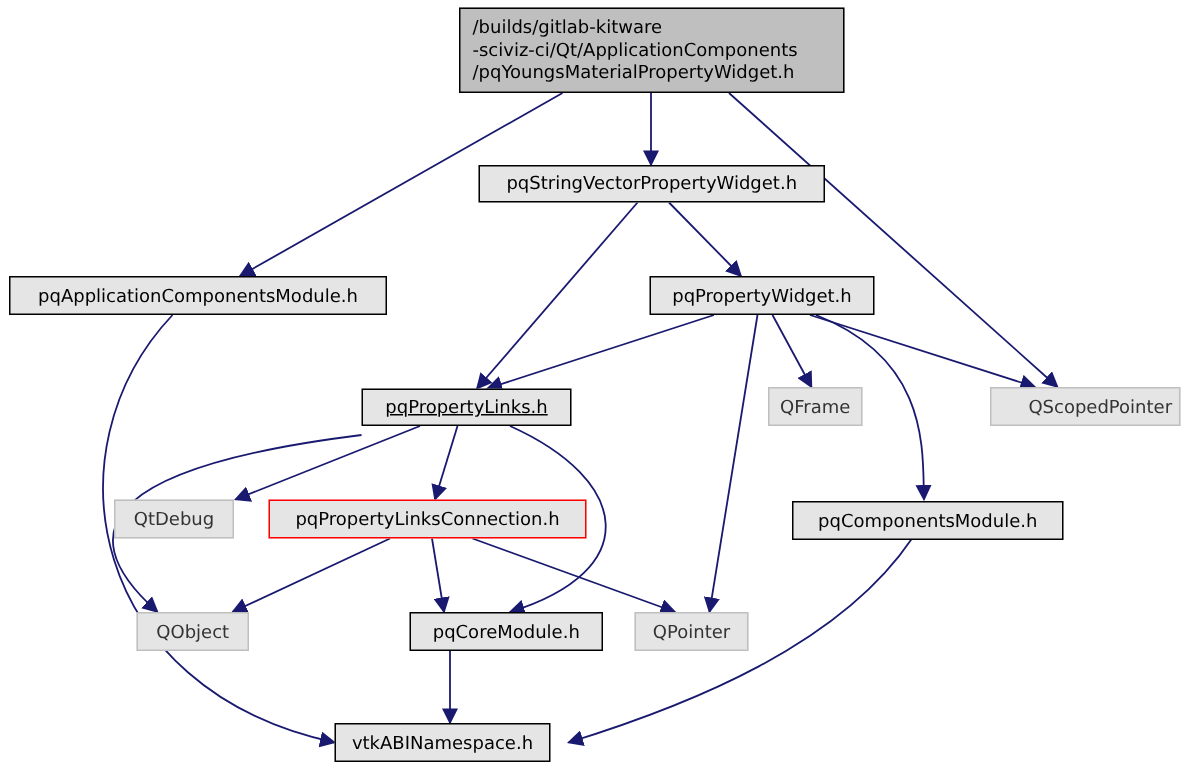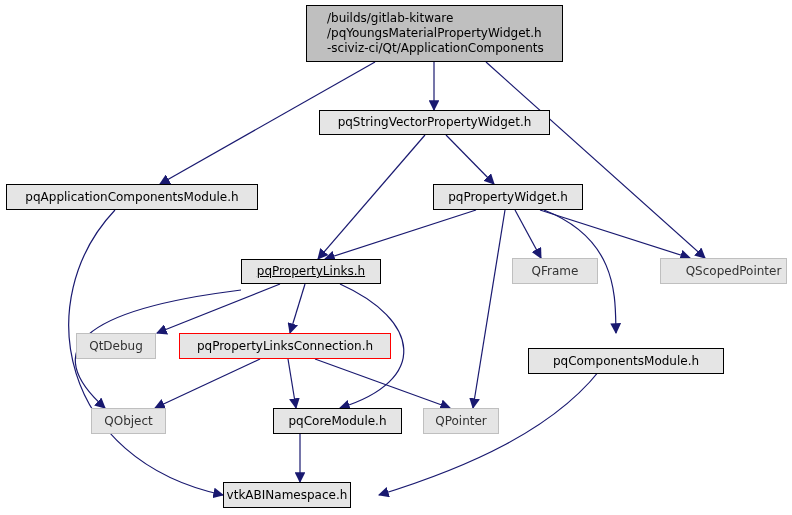--- a/index.html
+++ b/index.html
@@ -1,19 +1,19 @@
 <!DOCTYPE html>
 <html><head>
 <meta charset="utf-8">
 <style>
   html, body { margin:0; padding:0; background:#ffffff; }
   body { width:792px; height:515px; position:relative; overflow:hidden; font-family:"DejaVu Sans", sans-serif; }
   svg { position:absolute; left:0; top:0; }
   .node { position:absolute; box-sizing:border-box; background:#e5e5e5; border:1px solid #000; font-size:12px; color:#000; display:flex; align-items:center; justify-content:center; text-align:center; line-height:15px; white-space:nowrap; }
-  .node.root { background:#bfbfbf; border-color:#000; flex-direction:column; align-items:flex-start; padding-left:20px; }
+  .node.root { background:#bfbfbf; border-color:#000; flex-direction:column; align-items:flex-start; padding-left:8px; }
   .node.external { border-color:#bfbfbf; color:#333; }
   .node.highlight { border-color:#ff0000; }
 </style>
 </head>
 <body>
 
 <svg id="edges" width="792" height="515" viewBox="0 0 792 515">
     <defs>
       <marker id="arrow" viewBox="0 0 10 10" refX="9" refY="5" markerWidth="9" markerHeight="9" orient="auto">
         <path d="M0,0 L10,5 L0,10 z" fill="#191970"></path>
@@ -36,28 +36,28 @@
     <path d="M340,284 C420,320 430,380 340,408" fill="none" stroke="#191970" stroke-width="1.2" marker-end="url(#arrow)"></path>
     <path d="M260,359 L155,408" fill="none" stroke="#191970" stroke-width="1.2" marker-end="url(#arrow)"></path>
     <path d="M288,359 L296,408" fill="none" stroke="#191970" stroke-width="1.2" marker-end="url(#arrow)"></path>
     <path d="M315,359 L450,408" fill="none" stroke="#191970" stroke-width="1.2" marker-end="url(#arrow)"></path>
     <path d="M300,434 L300,482" fill="none" stroke="#191970" stroke-width="1.2" marker-end="url(#arrow)"></path>
     <path d="M608,359 C560,430 460,470 379,495" fill="none" stroke="#191970" stroke-width="1.2" marker-end="url(#arrow)"></path>
   </svg>
 
 <div class="node root" style="left:306px;top:5px;width:257px;height:57px;">
   <span>/builds/gitlab-kitware</span>
+  <span>-sciviz-ci/Qt/ApplicationComponents</span>
   <span>/pqYoungsMaterialPropertyWidget.h</span>
-  <span>-sciviz-ci/Qt/ApplicationComponents</span>
 </div>
 <div class="node" style="left:319px;top:110px;width:231px;height:25px;">pqStringVectorPropertyWidget.h</div>
 <div class="node" style="left:6px;top:184px;width:252px;height:26px;">pqApplicationComponentsModule.h</div>
 <div class="node" style="left:433px;top:184px;width:150px;height:26px;">pqPropertyWidget.h</div>
 <div class="node" style="left:241px;top:259px;width:140px;height:25px;text-decoration:underline;">pqPropertyLinks.h</div>
-<div class="node external" style="left:512px;top:258px;width:86px;height:26px;text-align:right;">QFrame</div>
+<div class="node external" style="left:512px;top:258px;width:63px;height:26px;text-align:right;">QFrame</div>
 <div class="node external" style="left:660px;top:258px;width:127px;height:26px;padding-left:20px;">QScopedPointer</div>
 <div class="node external" style="left:76px;top:333px;width:80px;height:26px;">QtDebug</div>
 <div class="node highlight" style="left:179px;top:333px;width:212px;height:26px;">pqPropertyLinksConnection.h</div>
-<div class="node" style="left:528px;top:348px;width:196px;height:26px;">pqComponentsModule.h</div>
+<div class="node" style="left:528px;top:334px;width:181px;height:26px;">pqComponentsModule.h</div>
 <div class="node external" style="left:91px;top:408px;width:75px;height:26px;">QObject</div>
 <div class="node" style="left:236px;top:408px;width:129px;height:26px;margin-left:37px;">pqCoreModule.h</div>
 <div class="node external" style="left:423px;top:408px;width:76px;height:26px;">QPointer</div>
-<div class="node" style="left:223px;top:482px;width:128px;height:26px;">vtkABINamespace.h</div>
+<div class="node" style="left:223px;top:482px;width:144px;height:26px;">vtkABINamespace.h</div>
 
 </body></html>

